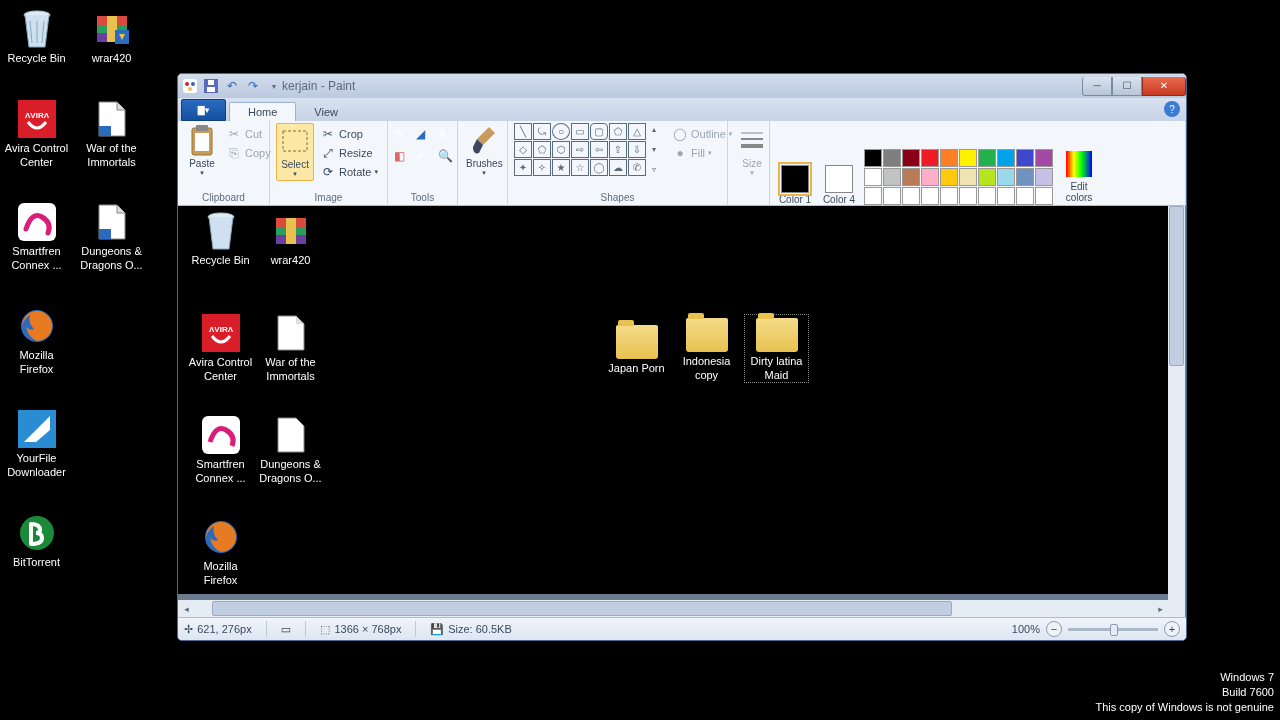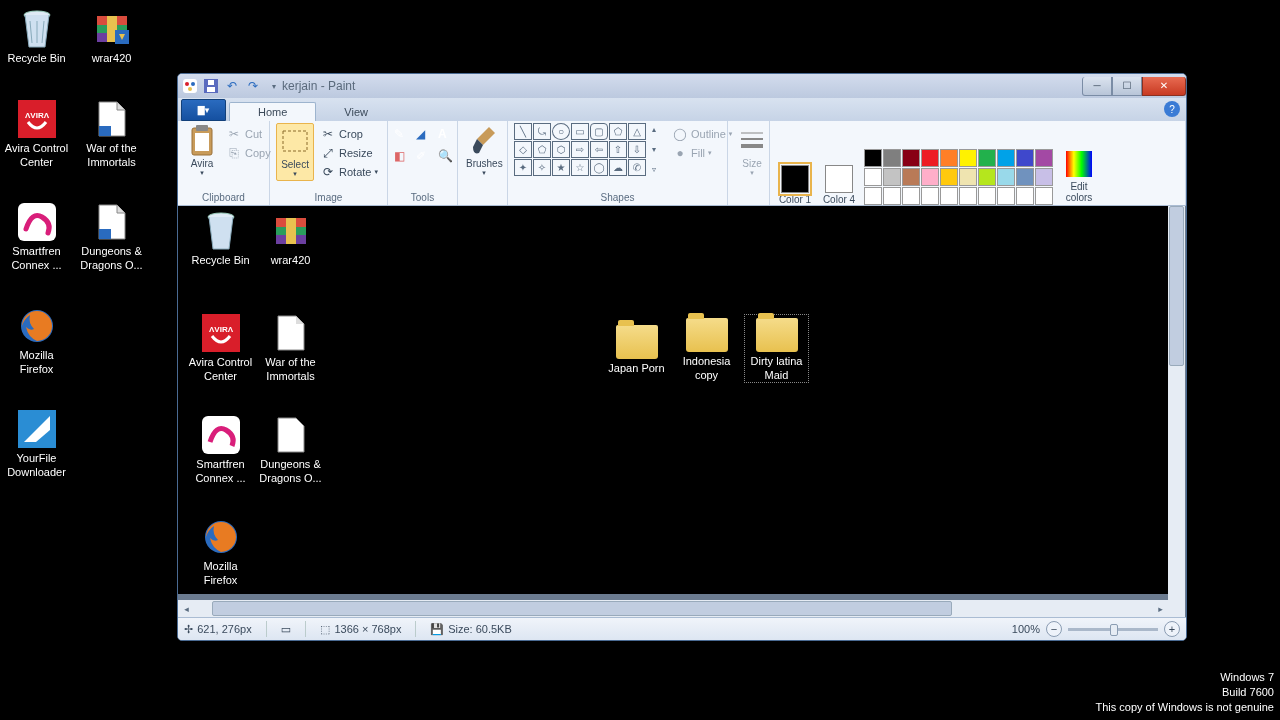--- a/index.html
+++ b/index.html
@@ -19,21 +19,21 @@
 .qat { display: flex; align-items: center; gap: 5px; }
 .qat .ic { width: 16px; height: 16px; display:flex;align-items:center;justify-content:center;font-size:12px; }
 .title-text { font-size: 12px; color:#5a6a7c; }
 .win-controls { margin-left: auto; display: flex; }
 .win-btn { width: 30px; height: 19px; background: linear-gradient(#dbe3ef,#b8c5d8); border: 1px solid #7a8ca5; border-top:none; display:flex;align-items:center;justify-content:center; font-size:10px; color:#3a4a5c; }
 .win-btn.close { width: 44px; background: linear-gradient(#e86b52,#c83a22); color:#fff; border-color:#8a3020; border-top-right-radius:3px; border-bottom-right-radius:3px;}
 .win-btn.min { border-top-left-radius:3px; border-bottom-left-radius:3px; }
 
 .tabbar { height: 23px; background: linear-gradient(#d8e2f0,#c6d3e6); display:flex; align-items:flex-end; padding-left:0; position:relative; }
 .filebtn { width: 45px; height: 22px; background: linear-gradient(#2a6bbf,#1550a0); color:#fff; display:flex; align-items:center; justify-content:center; font-size:11px; border:1px solid #12407a; border-radius:2px 2px 0 0; margin-right:3px; margin-left:3px; }
-.tab { padding: 3px 28px; font-size: 11px; color:#3c4a5a; cursor:pointer; }
+.tab { padding: 3px 18px; font-size: 11px; color:#3c4a5a; cursor:pointer; }
 .tab.active { background:#f3f7fc; border:1px solid #9db4ce; border-bottom:none; border-radius:2px 2px 0 0; }
 .help-btn { position:absolute; right:6px; top:3px; width:16px;height:16px;background:#3a7bd5;border-radius:50%;color:#fff;font-size:10px;display:flex;align-items:center;justify-content:center; }
 
 .ribbon { height: 85px; background:#f3f7fc; border-bottom:1px solid #aabcd3; display:flex; }
 .group { border-right:1px solid #cad6e6; padding:2px 6px 0; display:flex; flex-direction:column; }
 .group-body { flex:1; display:flex; align-items:flex-start; gap:3px; }
 .group-label { text-align:center; font-size:10px; color:#5a6c80; padding:1px 0 2px; }
 .bigbtn { width:40px; text-align:center; font-size:10px; color:#3a4a5c; padding:2px 2px; cursor:pointer; }
 .bigbtn .ic { width:32px; height:32px; margin:0 auto 1px; display:flex;align-items:center;justify-content:center;font-size:22px; }
 .smallstack { display:flex; flex-direction:column; gap:1px; font-size:11px; color:#3a4a5c; }
@@ -165,20 +165,31 @@
       <div class="di">
         <div class="ic">
             <svg width="38" height="38">
               <rect width="38" height="38" fill="#2a8dd4"></rect>
               <path d="M6 32 L32 6 L32 20 L18 32 Z" fill="#fff"></path>
             </svg>
           </div>
         <div class="lbl">YourFile Downloader</div>
       </div>
     </div>
+    <div class="di-row">
+      <div class="di">
+        <div class="ic">
+            <svg width="38" height="38">
+              <circle cx="19" cy="19" r="17" fill="#1a8a3a"></circle>
+              <path d="M13 10 Q22 10 22 16 Q22 19 18 19 Q24 19 24 24 Q24 30 13 30 M13 10 L13 30" stroke="#fff" stroke-width="4" fill="none" stroke-linecap="round"></path>
+            </svg>
+          </div>
+        <div class="lbl">BitTorrent</div>
+      </div>
+    </div>
   </div>
 
   <div class="watermark">
     <div>Windows 7</div>
     <div>Build 7600</div>
     <div>This copy of Windows is not genuine</div>
   </div>
 
   <div class="window">
     <div class="titlebar">
@@ -224,21 +235,21 @@
       <div class="group" style="width:92px">
         <div class="group-body">
           <div class="bigbtn">
             <div class="ic">
                 <svg width="28" height="32">
                   <rect x="4" y="3" width="20" height="27" rx="2" fill="#c89b5a" stroke="#9a7038"></rect>
                   <rect x="8" y="0" width="12" height="6" rx="1" fill="#888"></rect>
                   <rect x="7" y="8" width="14" height="18" fill="#fff"></rect>
                 </svg>
               </div>
-            <div>Avira</div>
+            <div>Paste</div>
               <div style="font-size:7px">▾</div>
           </div>
           <div class="smallstack" style="padding-top:2px">
             <div class="smallbtn disabled">
                 <span class="ic">✂</span>
                 <span>Cut</span>
               </div>
             <div class="smallbtn disabled">
                 <span class="ic">⎘</span>
                 <span>Copy</span>

